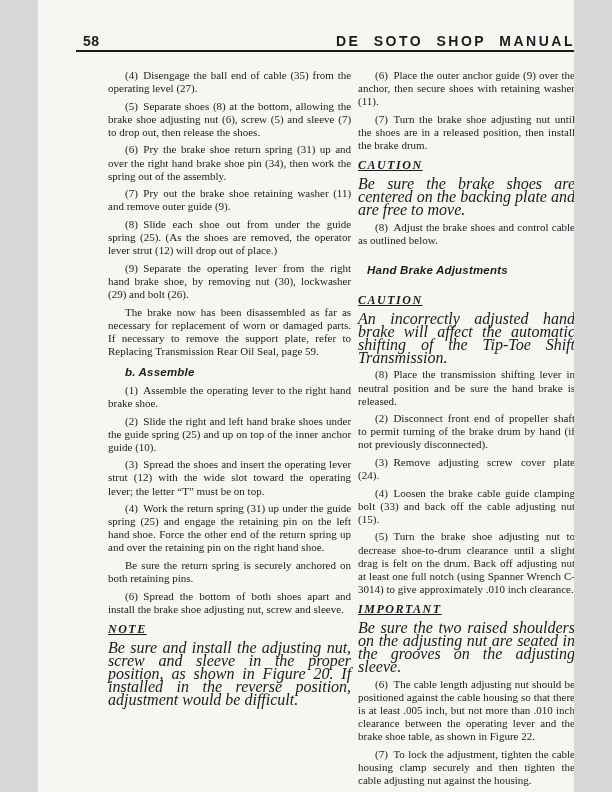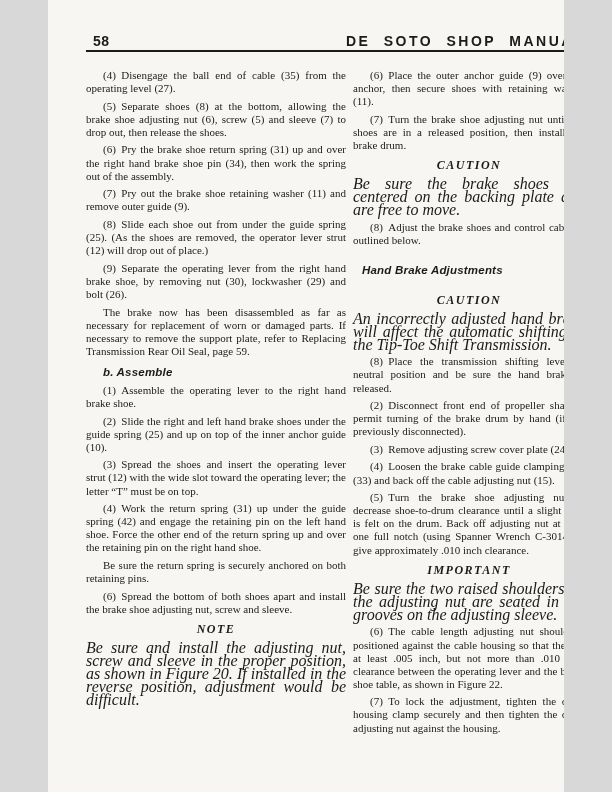--- a/index.html
+++ b/index.html
@@ -5,20 +5,21 @@
   html,body { margin:0; padding:0; }
   body { background:#d8d8d8; font-family:"Liberation Serif", serif; }
 
   .page {
     position:relative;
     width:516px; height:792px;
     margin:0 auto;
     background:var(--color-paper, #f7f6f2);
     color:var(--color-ink, #1b1b1b);
     overflow:hidden;
+    padding-left:20px;
   }
 
   .content {
     position:absolute;
     left:38px; top:26px;
     width:499px;
   }
 
   
   .header {
@@ -34,43 +35,43 @@
   .head-title {
     position:absolute; left:0; right:0; bottom:1px;
     text-align:right;
     font-family:"Liberation Sans", sans-serif;
     font-weight:bold; font-size:14px;
     letter-spacing:2.5px; word-spacing:7px;
   }
 
   
   .columns { display:flex; margin-top:11px; }
-  .col-left  { width:260px; margin-right:7px; }
+  .col-left  { width:260px; margin-right:7px;margin-left:32px; }
   .col-right { width:232px; }
 
   
   .body-para {
     margin:0; padding-top:4.5px;
     font-size:11px; line-height:13.1px;
     text-align:justify;
     text-indent:17px;
   }
   .italic-para {
     margin:0; padding-top:4.5px;
     font-size:16px; line-height:13.1px;
     text-align:justify;
     font-style:italic;
     text-indent:0;
   }
   .center-heading {
     margin:0; padding-top:7px;
-    text-align:center;
     font-style:italic; font-weight:bold;
     font-size:12px; line-height:13.5px;
     letter-spacing:1.5px;
+    text-decoration:underline;
   }
   .sub-heading {
     margin:0; padding-top:8px;
     font-family:"Liberation Sans", sans-serif;
     font-style:italic; font-weight:bold;
     font-size:11.5px; line-height:13.5px;
     text-indent:17px;
     letter-spacing:0.2px;
   }
   .section-heading {
@@ -99,21 +100,21 @@
         <p class="body-para">(5) Separate shoes (8) at the bottom, allowing the brake shoe adjusting nut (6), screw (5) and sleeve (7) to drop out, then release the shoes.</p>
         <p class="body-para">(6) Pry the brake shoe return spring (31) up and over the right hand brake shoe pin (34), then work the spring out of the assembly.</p>
         <p class="body-para">(7) Pry out the brake shoe retaining washer (11) and remove outer guide (9).</p>
         <p class="body-para">(8) Slide each shoe out from under the guide spring (25). (As the shoes are removed, the operator lever strut (12) will drop out of place.)</p>
         <p class="body-para">(9) Separate the operating lever from the right hand brake shoe, by removing nut (30), lockwasher (29) and bolt (26).</p>
         <p class="body-para">The brake now has been disassembled as far as necessary for replacement of worn or damaged parts. If necessary to remove the support plate, refer to Replacing Transmission Rear Oil Seal, page 59.</p>
         <h3 class="sub-heading">b. Assemble</h3>
         <p class="body-para">(1) Assemble the operating lever to the right hand brake shoe.</p>
         <p class="body-para">(2) Slide the right and left hand brake shoes under the guide spring (25) and up on top of the inner anchor guide (10).</p>
         <p class="body-para">(3) Spread the shoes and insert the operating lever strut (12) with the wide slot toward the operating lever; the letter “T” must be on top.</p>
-        <p class="body-para">(4) Work the return spring (31) up under the guide spring (42) and engage the retaining pin on the left hand shoe. Force the other end of the return spring up and over the retaining pin on the right hand shoe.</p>
+        <p class="body-para">(4) Work the return spring (31) up under the guide spring (25) and engage the retaining pin on the left hand shoe. Force the other end of the return spring up and over the retaining pin on the right hand shoe.</p>
         <p class="body-para">Be sure the return spring is securely anchored on both retaining pins.</p>
         <p class="body-para">(6) Spread the bottom of both shoes apart and install the brake shoe adjusting nut, screw and sleeve.</p>
         <h4 class="center-heading">NOTE</h4>
         <p class="italic-para">Be sure and install the adjusting nut, screw and sleeve in the proper position, as shown in Figure 20. If installed in the reverse position, adjustment would be difficult.</p>
       </div>
 
       <div class="col-right">
         <p class="body-para" style="padding-top:6px;">(6) Place the outer anchor guide (9) over the anchor, then secure shoes with retaining washer (11).</p>
         <p class="body-para">(7) Turn the brake shoe adjusting nut until the shoes are in a released position, then install the brake drum.</p>
         <h4 class="center-heading">CAUTION</h4>

